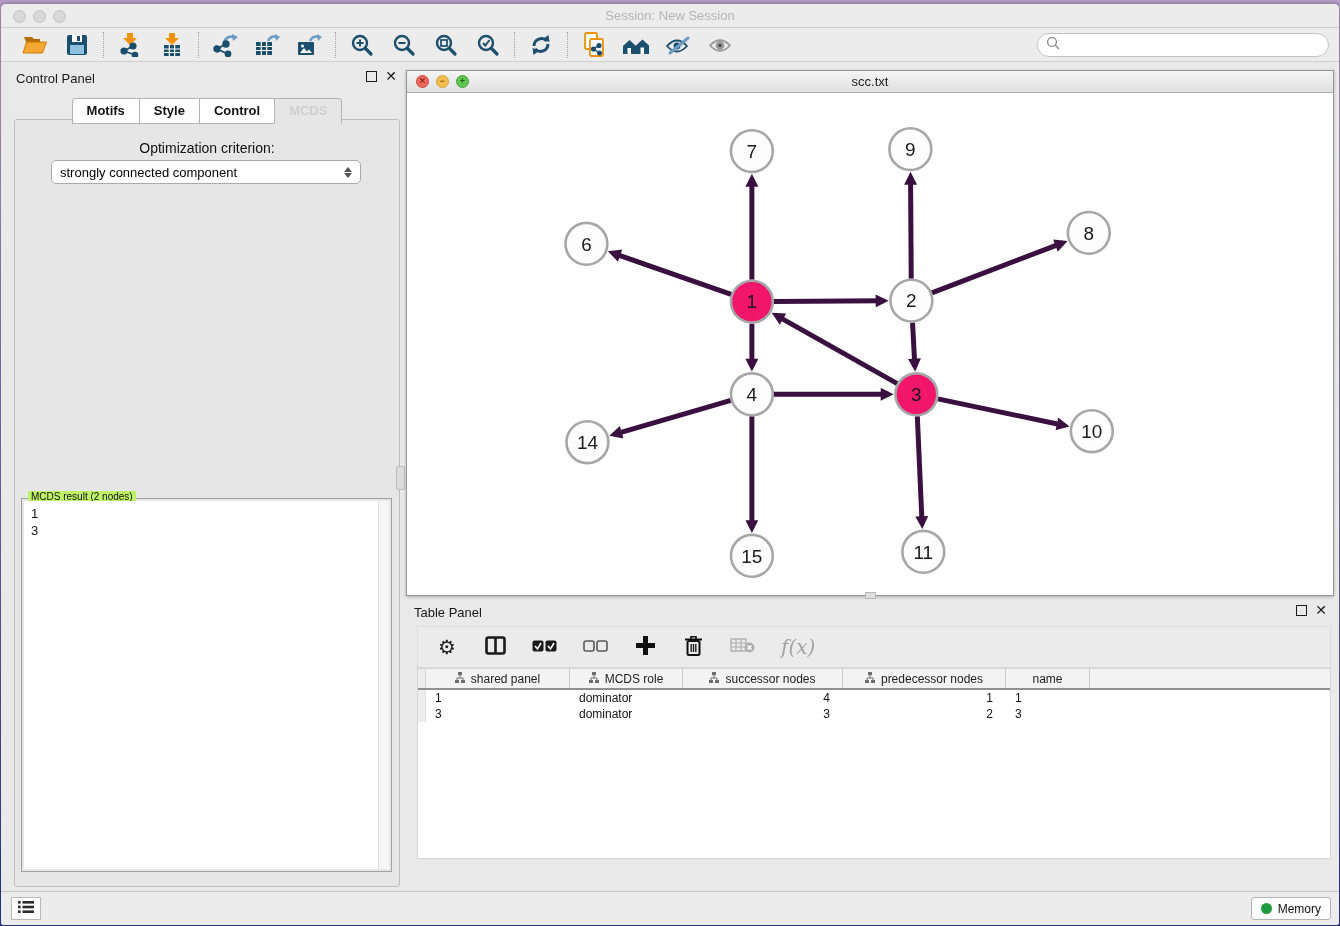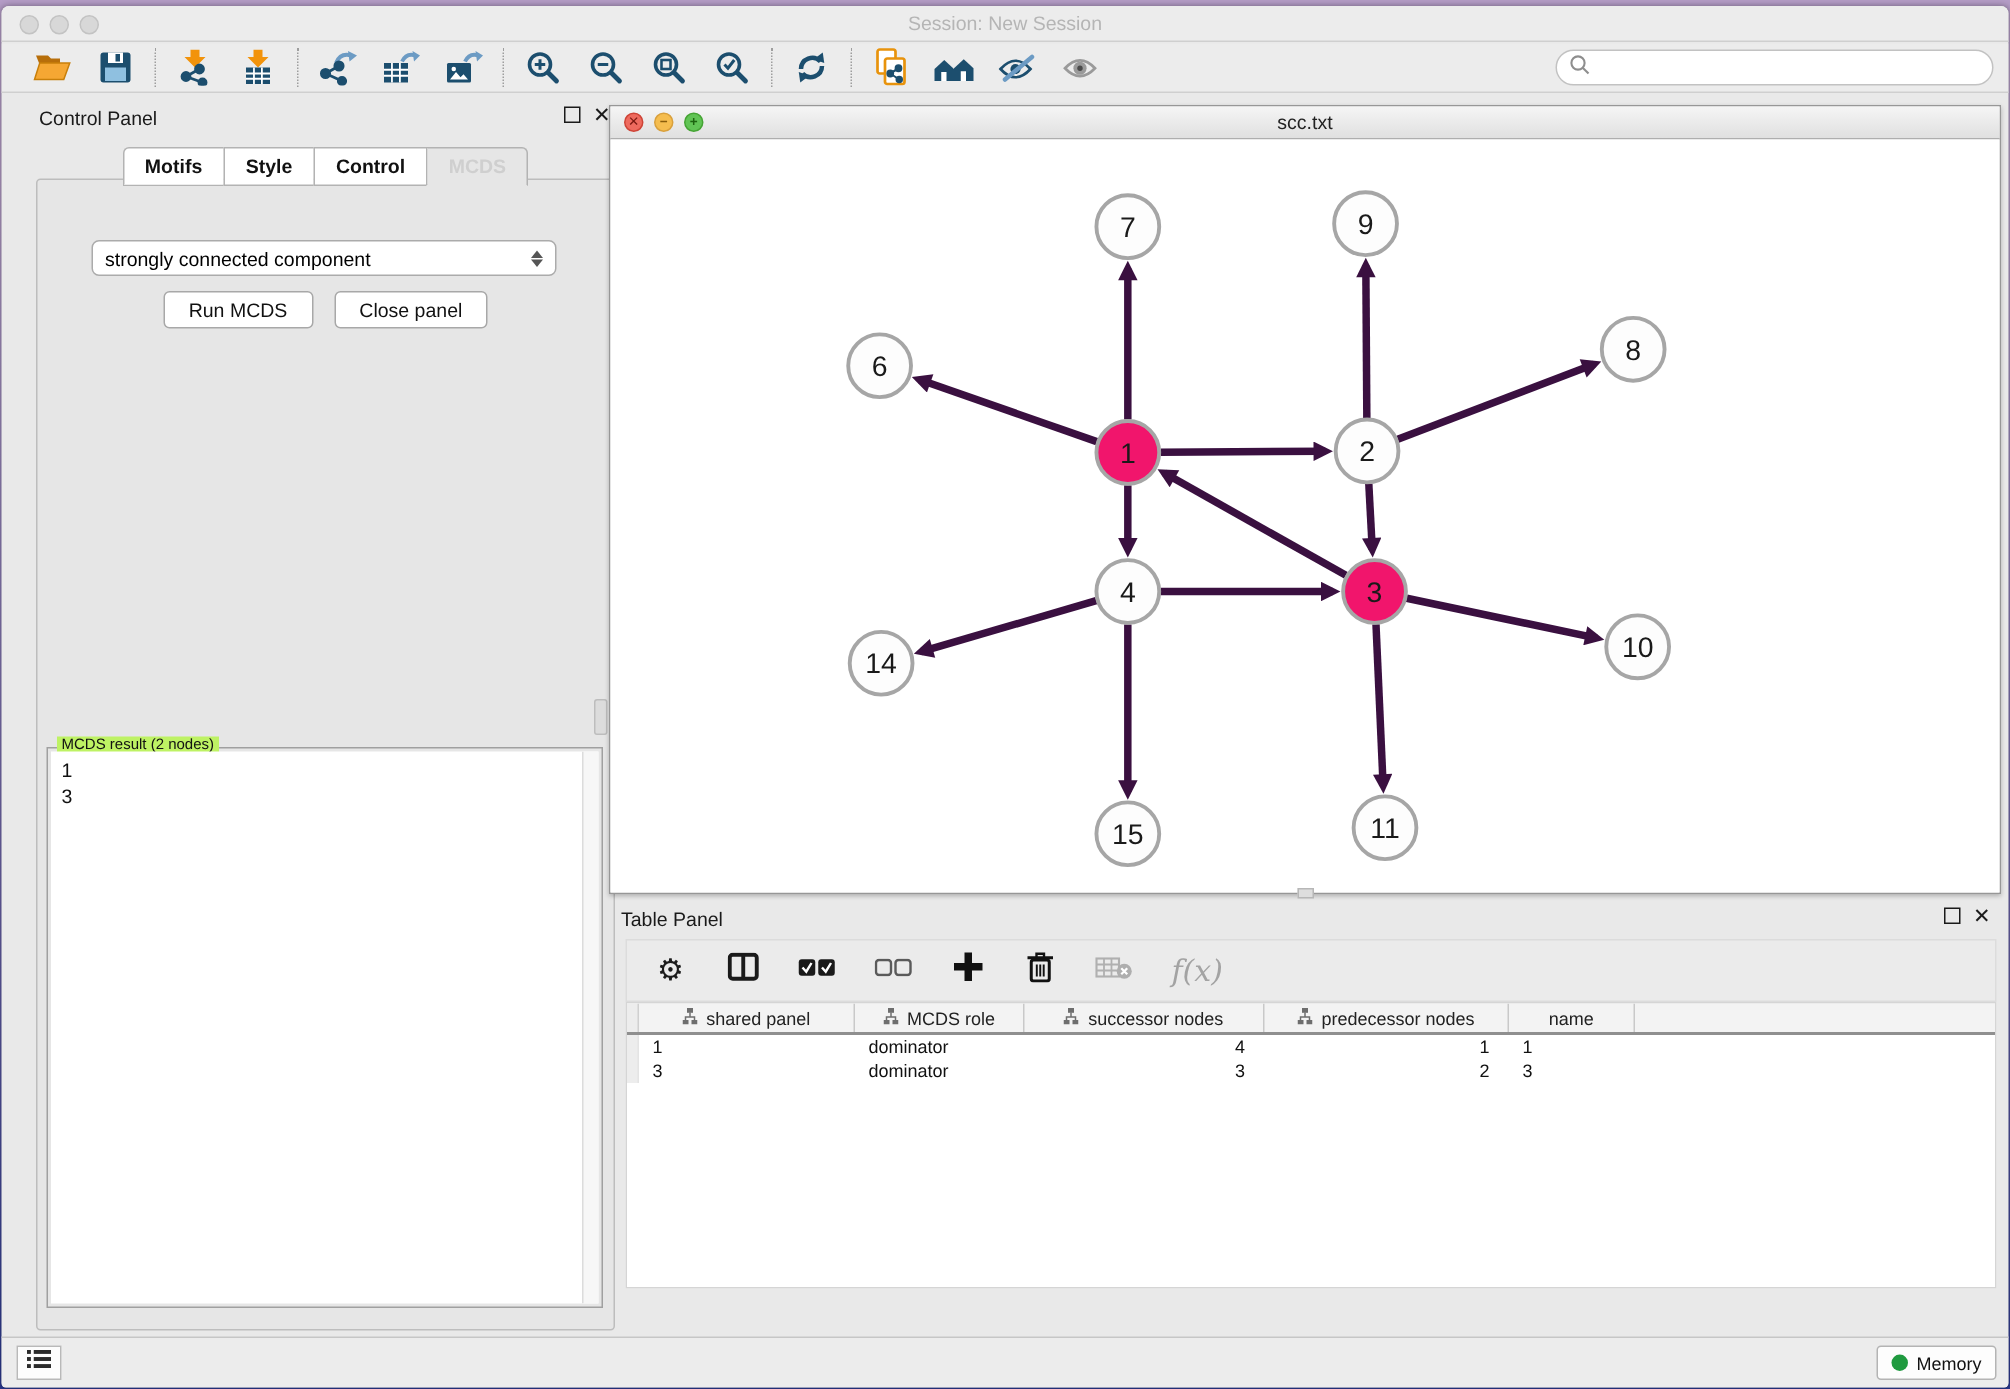--- a/index.html
+++ b/index.html
@@ -29,21 +29,21 @@
   .tbtn svg { display:block; }
   .searchbox { position:absolute; right:10px; top:4px; width:292px; height:24px;
     background:#fff; border:1px solid #c2c2c2; border-radius:13px;
     display:flex; align-items:center; padding:0 8px; gap:5px; }
   .searchbox input { border:none; outline:none; flex:1; font-size:13px; background:transparent; }
 
   
   .main { position:absolute; top:58px; left:0; right:0; bottom:34px; }
 
   
-  .cpanel { position:absolute; left:16px; top:0; bottom:0; width:400px; }
+  .cpanel { position:absolute; left:6px; top:0; bottom:0; width:400px; }
   .cpanel-header { position:absolute; top:0; left:0; right:0; height:32px; }
   .cpanel-title { position:absolute; left:9px; top:9px; font-size:13px; color:#1a1a1a; }
   .panel-icons { position:absolute; right:10px; top:9px; display:flex; gap:8px; align-items:center; }
   .float-ico { width:11px; height:11px; border:1.5px solid #1a1a1a; }
   .close-ico { font-size:14px; font-weight:bold; color:#1a1a1a; line-height:11px; }
   .cp-tabs { position:absolute; top:36px; left:0; right:0; display:flex; justify-content:center; z-index:2; }
   .cp-tab { font-size:13px; font-weight:bold; padding:4px 14px 5px;
     background:#fff; border:1px solid #b3b3b3; border-right:none; color:#111; }
   .cp-tab:first-child { border-radius:4px 0 0 0; }
   .cp-tab:last-child { border-right:1px solid #b3b3b3; border-radius:0 4px 0 0; }
@@ -351,30 +351,27 @@
           <span class="close-ico">✕</span>
         </span>
       </div>
       <div class="cp-tabs">
           <div class="cp-tab">Motifs</div>
           <div class="cp-tab">Style</div>
           <div class="cp-tab">Control</div>
           <div class="cp-tab sel">MCDS</div>
         </div>
       <div class="cp-content"></div>
+      <div class="opt-label">Optimization criterion:</div>
       <div class="dropdown">
         <span>strongly connected component</span>
         <span class="dd-arrows">
             <b class="dd-up"></b>
             <b class="dd-down"></b>
           </span>
-      </div>
-      <div class="cp-buttons">
-        <button class="btn">Run MCDS</button>
-        <button class="btn">Close panel</button>
       </div>
       <div class="groupbox">
         <span class="groupbox-label">MCDS result (2 nodes)</span>
         <div class="groupbox-inner">
           <div class="result-lines">
               <div>1</div>
               <div>3</div>
             </div>
           <div class="vscroll"></div>
         </div>

